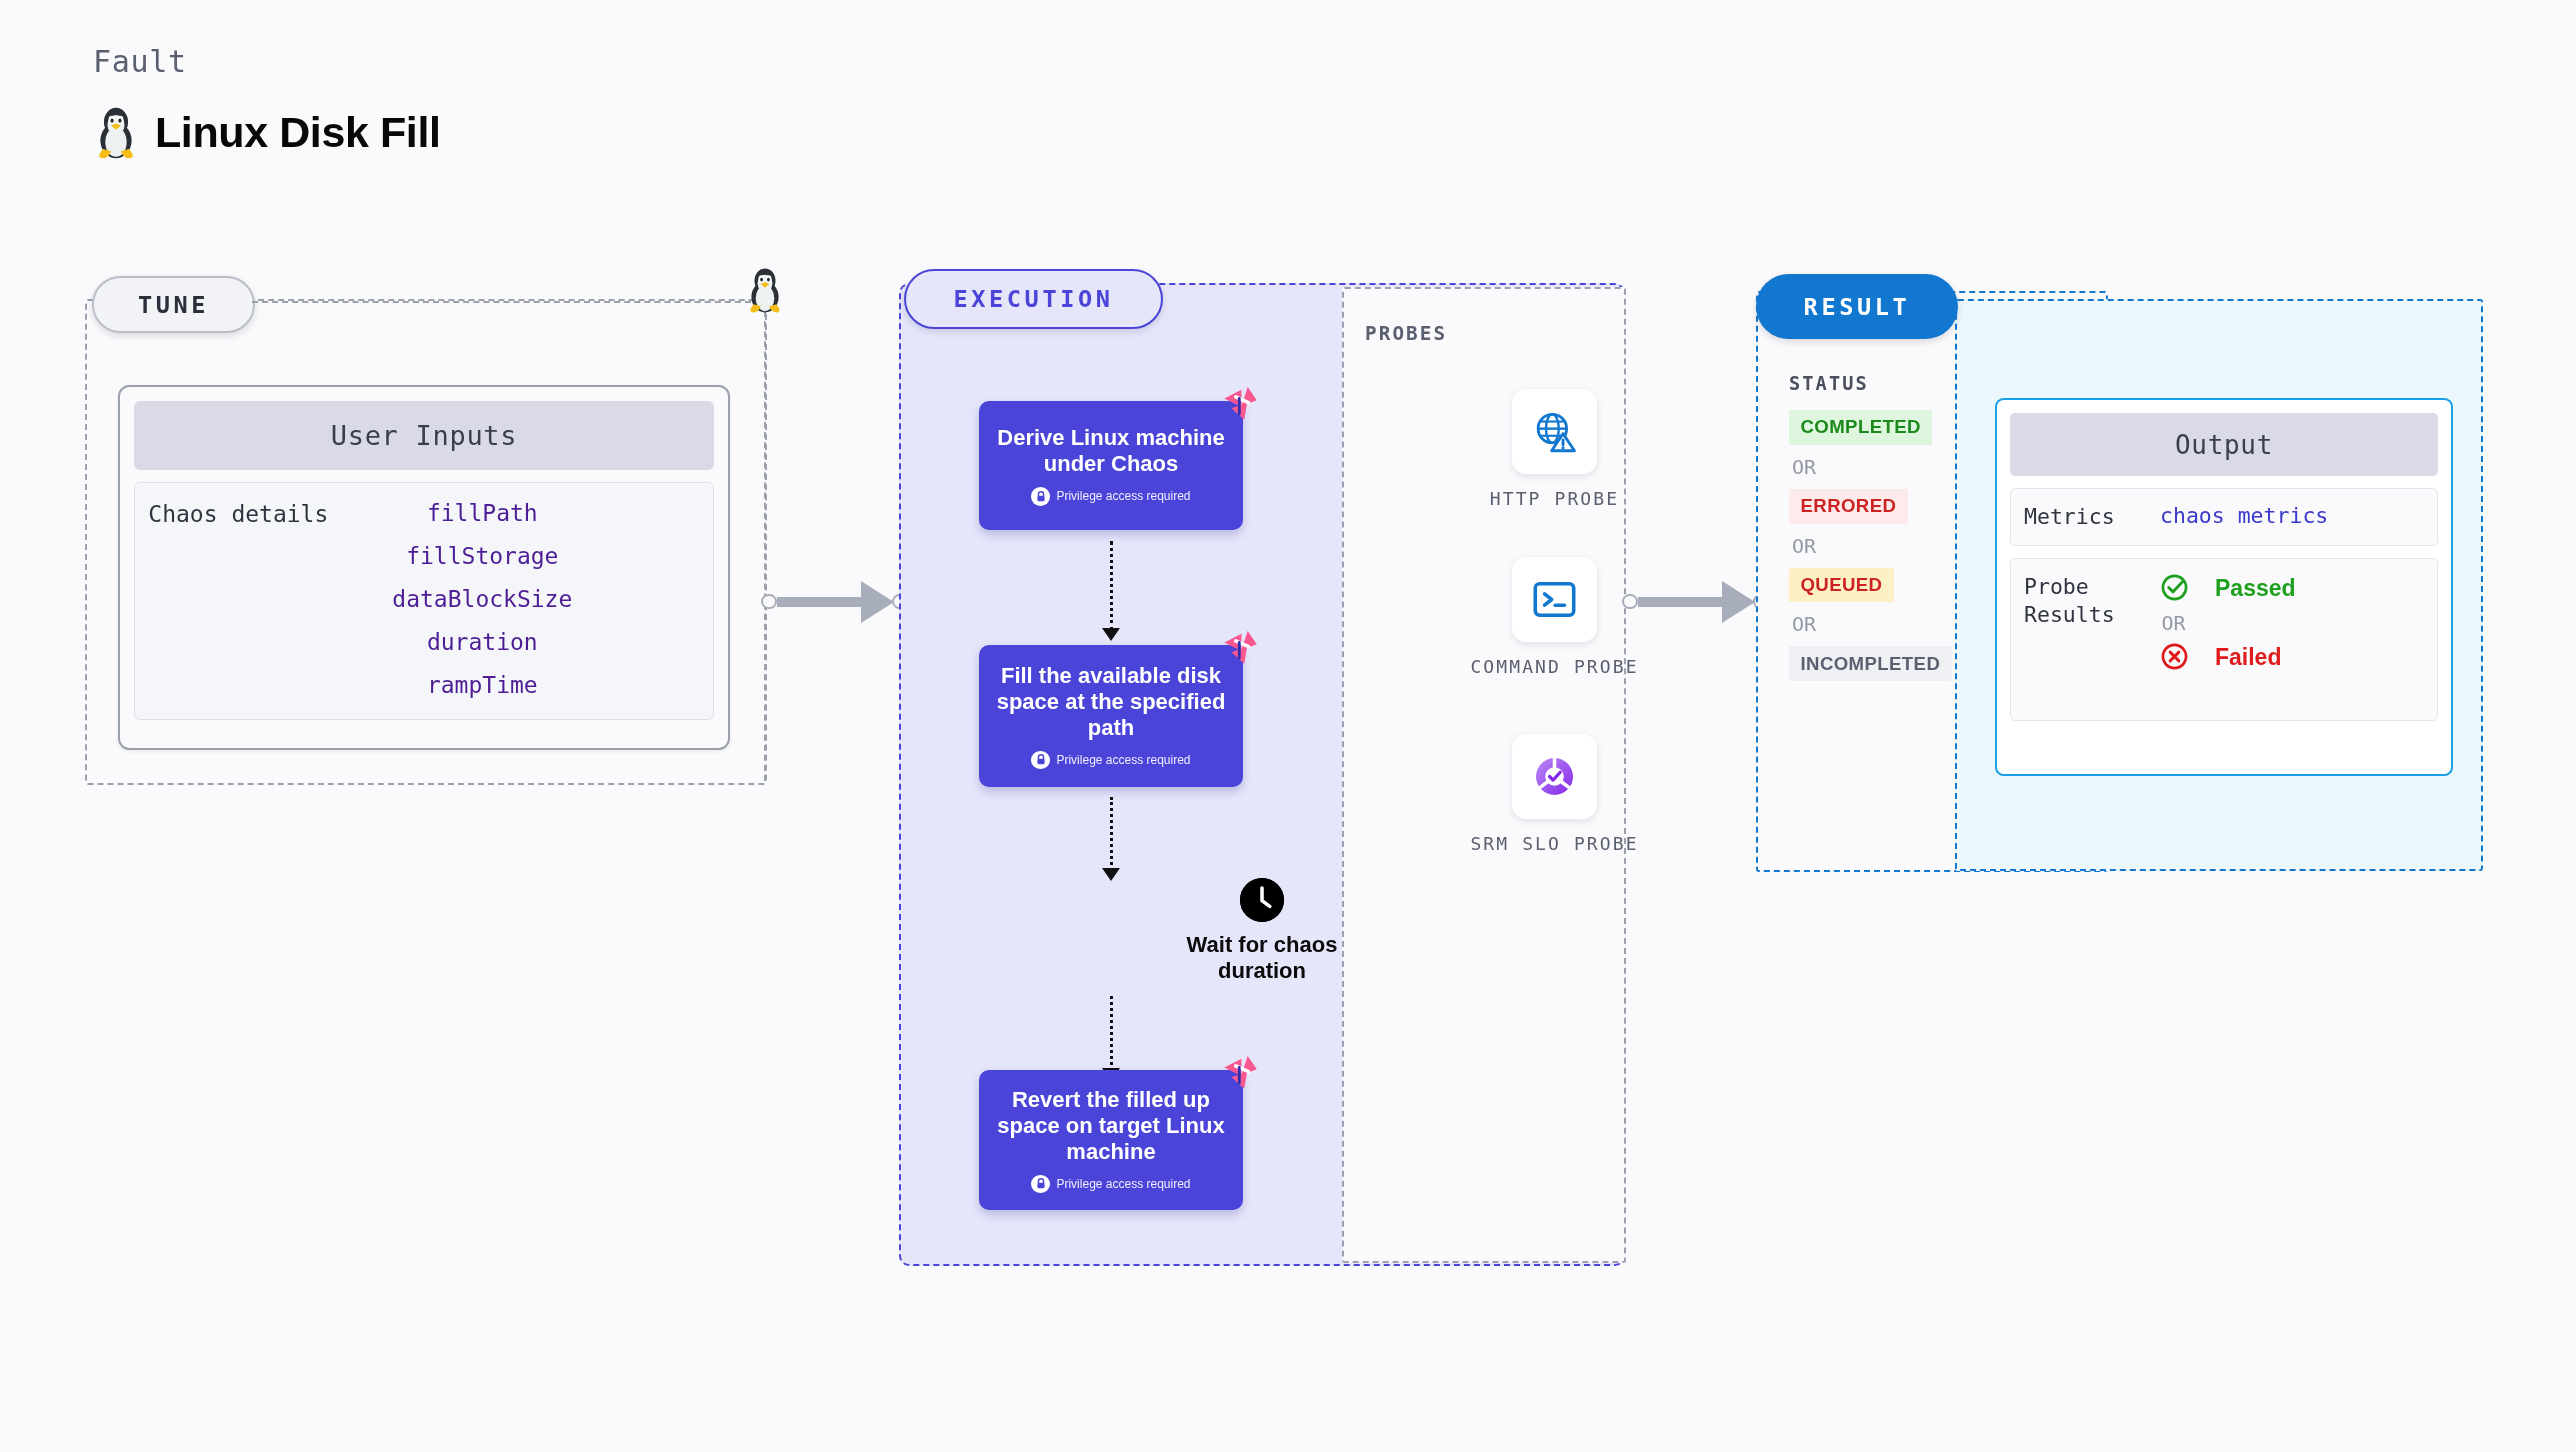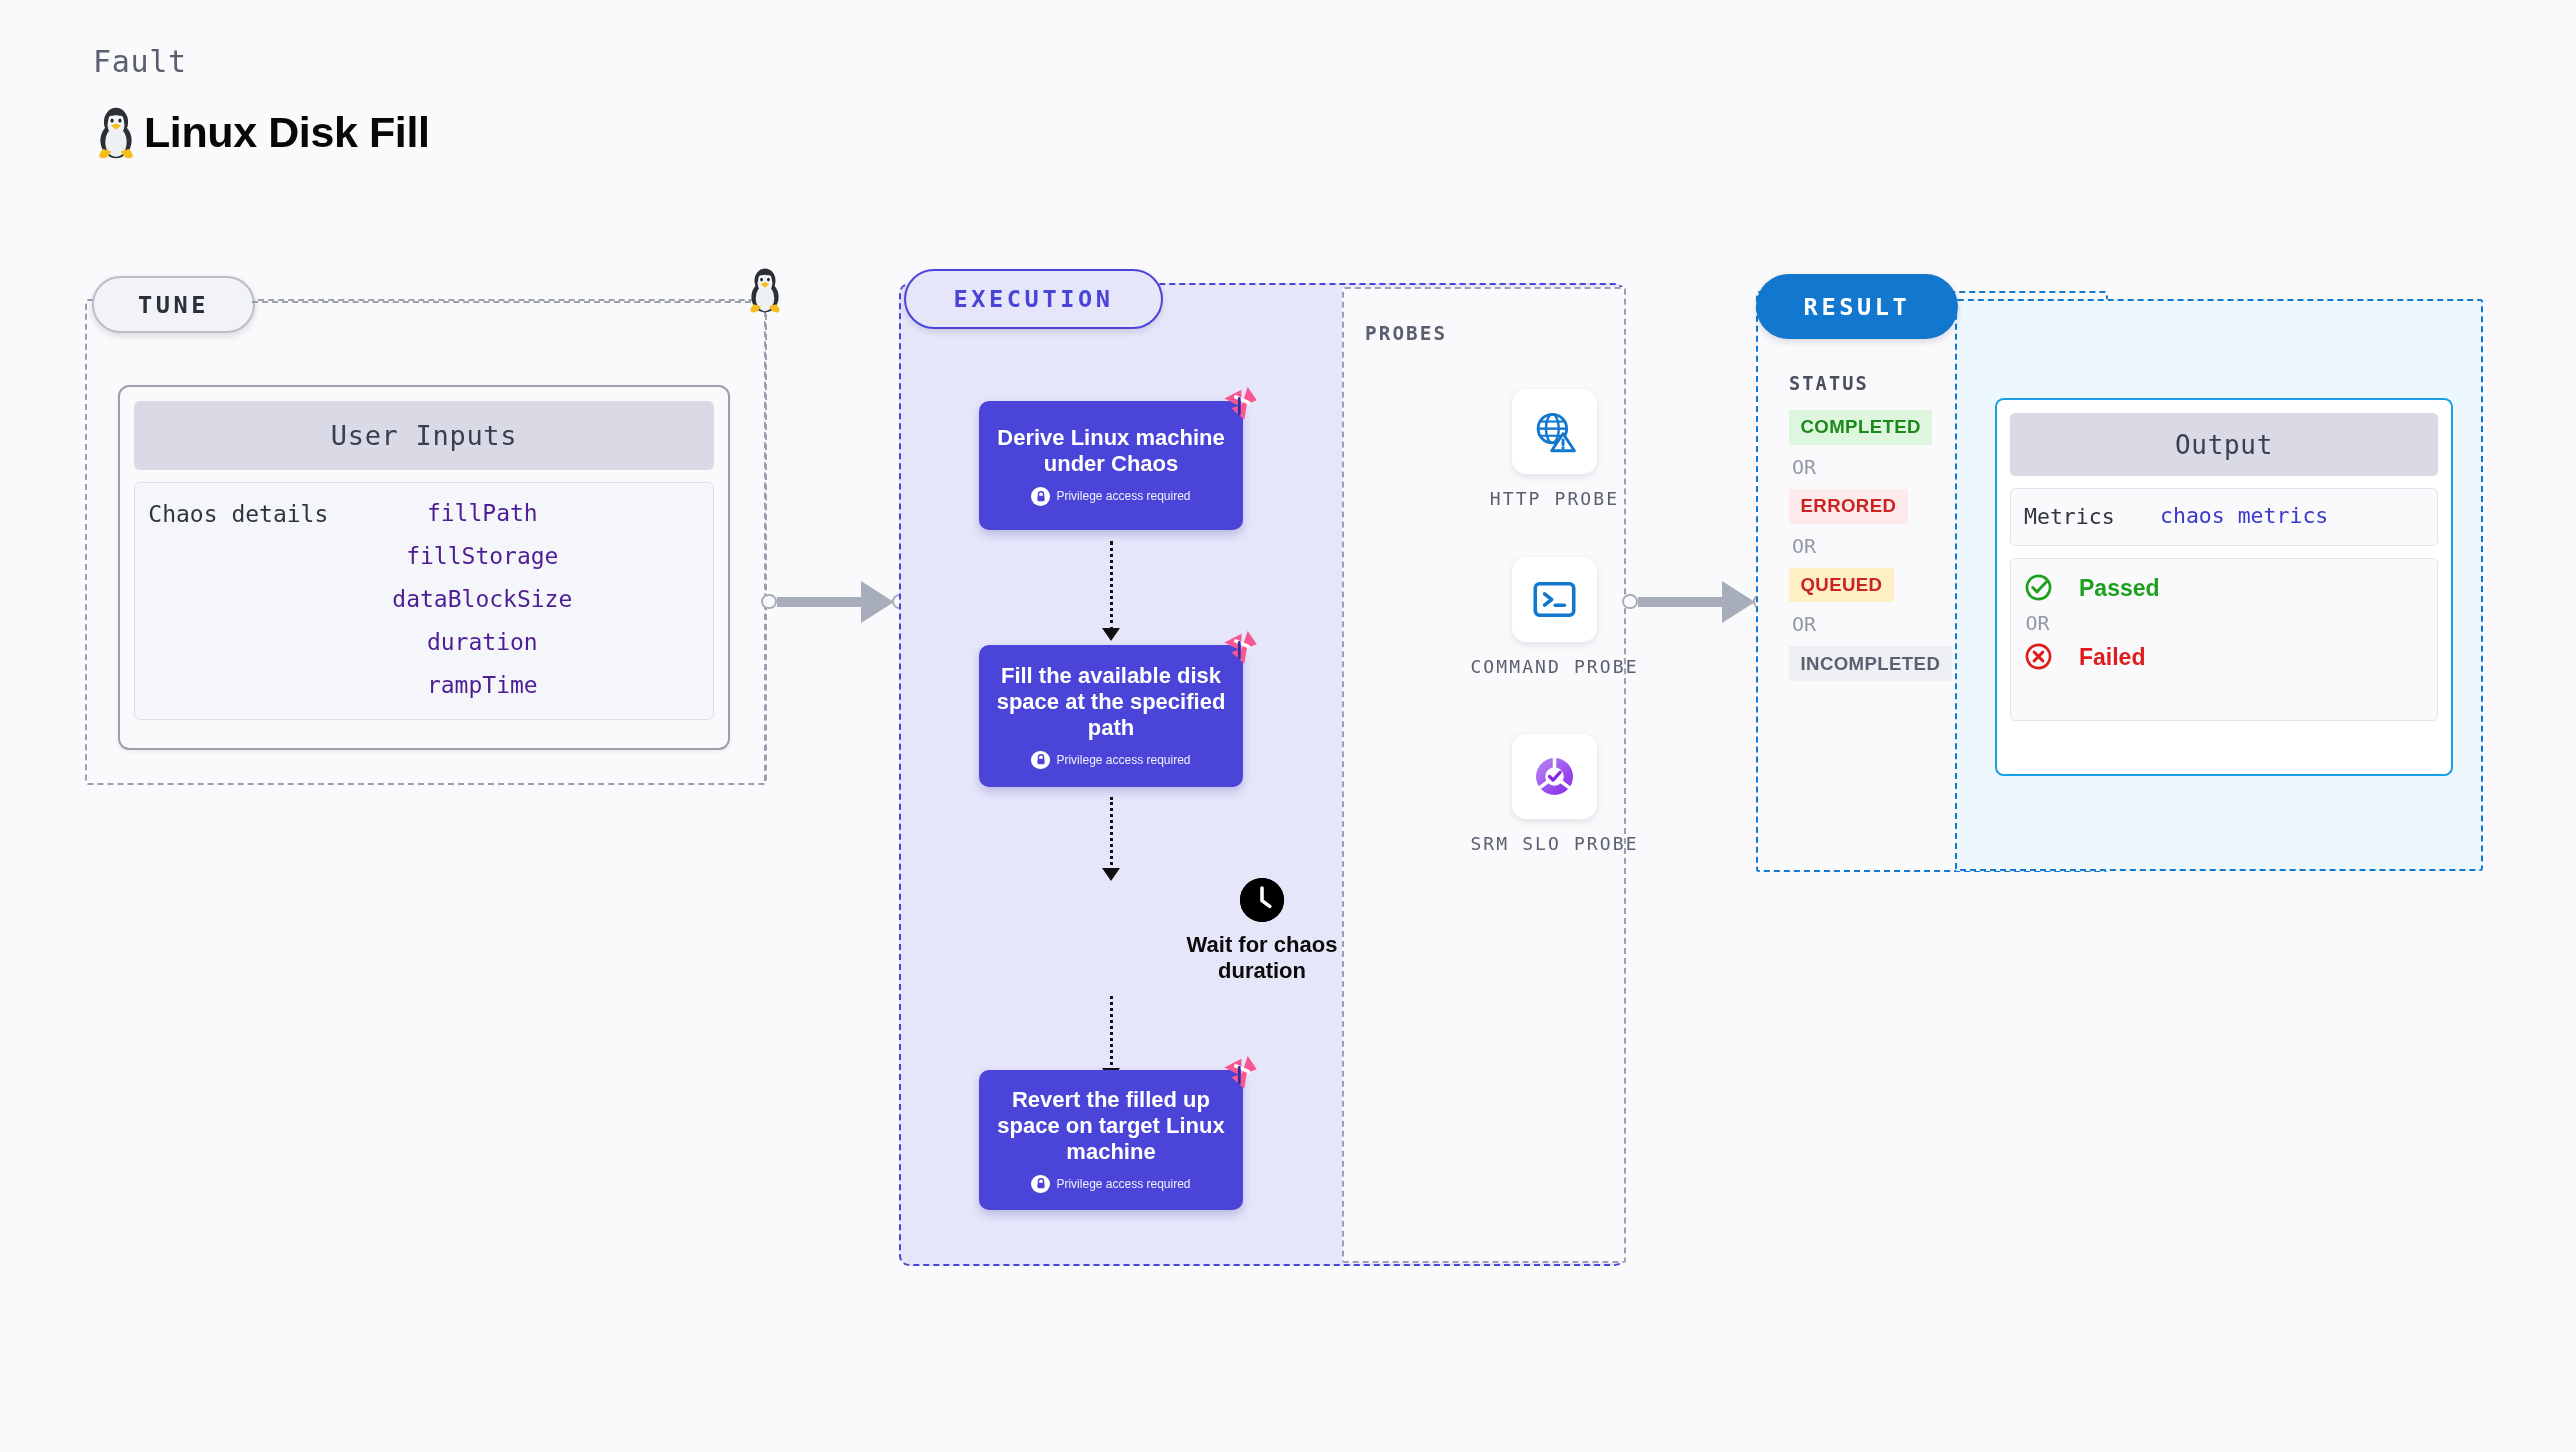--- a/index.html
+++ b/index.html
@@ -9,21 +9,21 @@
     font-family:"Liberation Sans",sans-serif;
     overflow:hidden;position:relative;
   }
 
   
   #header{position:absolute;left:93px;top:44px;}
   #fault-label{
     font-family:"DejaVu Sans Mono","Liberation Mono",monospace;
     font-size:30px;color:#5b6070;letter-spacing:0.7px;
   }
-  #title-row{display:flex;align-items:center;gap:5px;margin-top:26px;}
+  #title-row{display:flex;align-items:center;gap:16px;margin-top:26px;}
   #page-title{font-size:43px;font-weight:700;color:#080808;letter-spacing:-0.4px;}
 
   
   .tux{display:block;}
 
   
   .dash-box{position:absolute;box-sizing:border-box;}
 
   #tune-box{
     left:85px;top:299px;width:682px;height:486px;
@@ -448,20 +448,21 @@
 
 <div id="output-card">
   <div id="output-header">Output</div>
 
   <div class="out-section">
     <div class="out-key">Metrics</div>
     <div class="out-link">chaos metrics</div>
   </div>
 
   <div class="out-section" style="height:163px;">
+    <div class="out-key">Probe Results</div>
     <div>
       <div class="result-row">
         <span>
           <svg width="29" height="29" viewBox="0 0 40 40">
             <circle cx="20" cy="20" r="16" stroke="#1ea01e" stroke-width="3.6" fill="none"></circle>
             <path d="M12 20 L18 26 L32 11" stroke="#1ea01e" stroke-width="4" fill="none" stroke-linecap="round" stroke-linejoin="round"></path>
           </svg>
         </span>
         <span class="result-text" style="color:#1ea01e;">Passed</span>
       </div>

